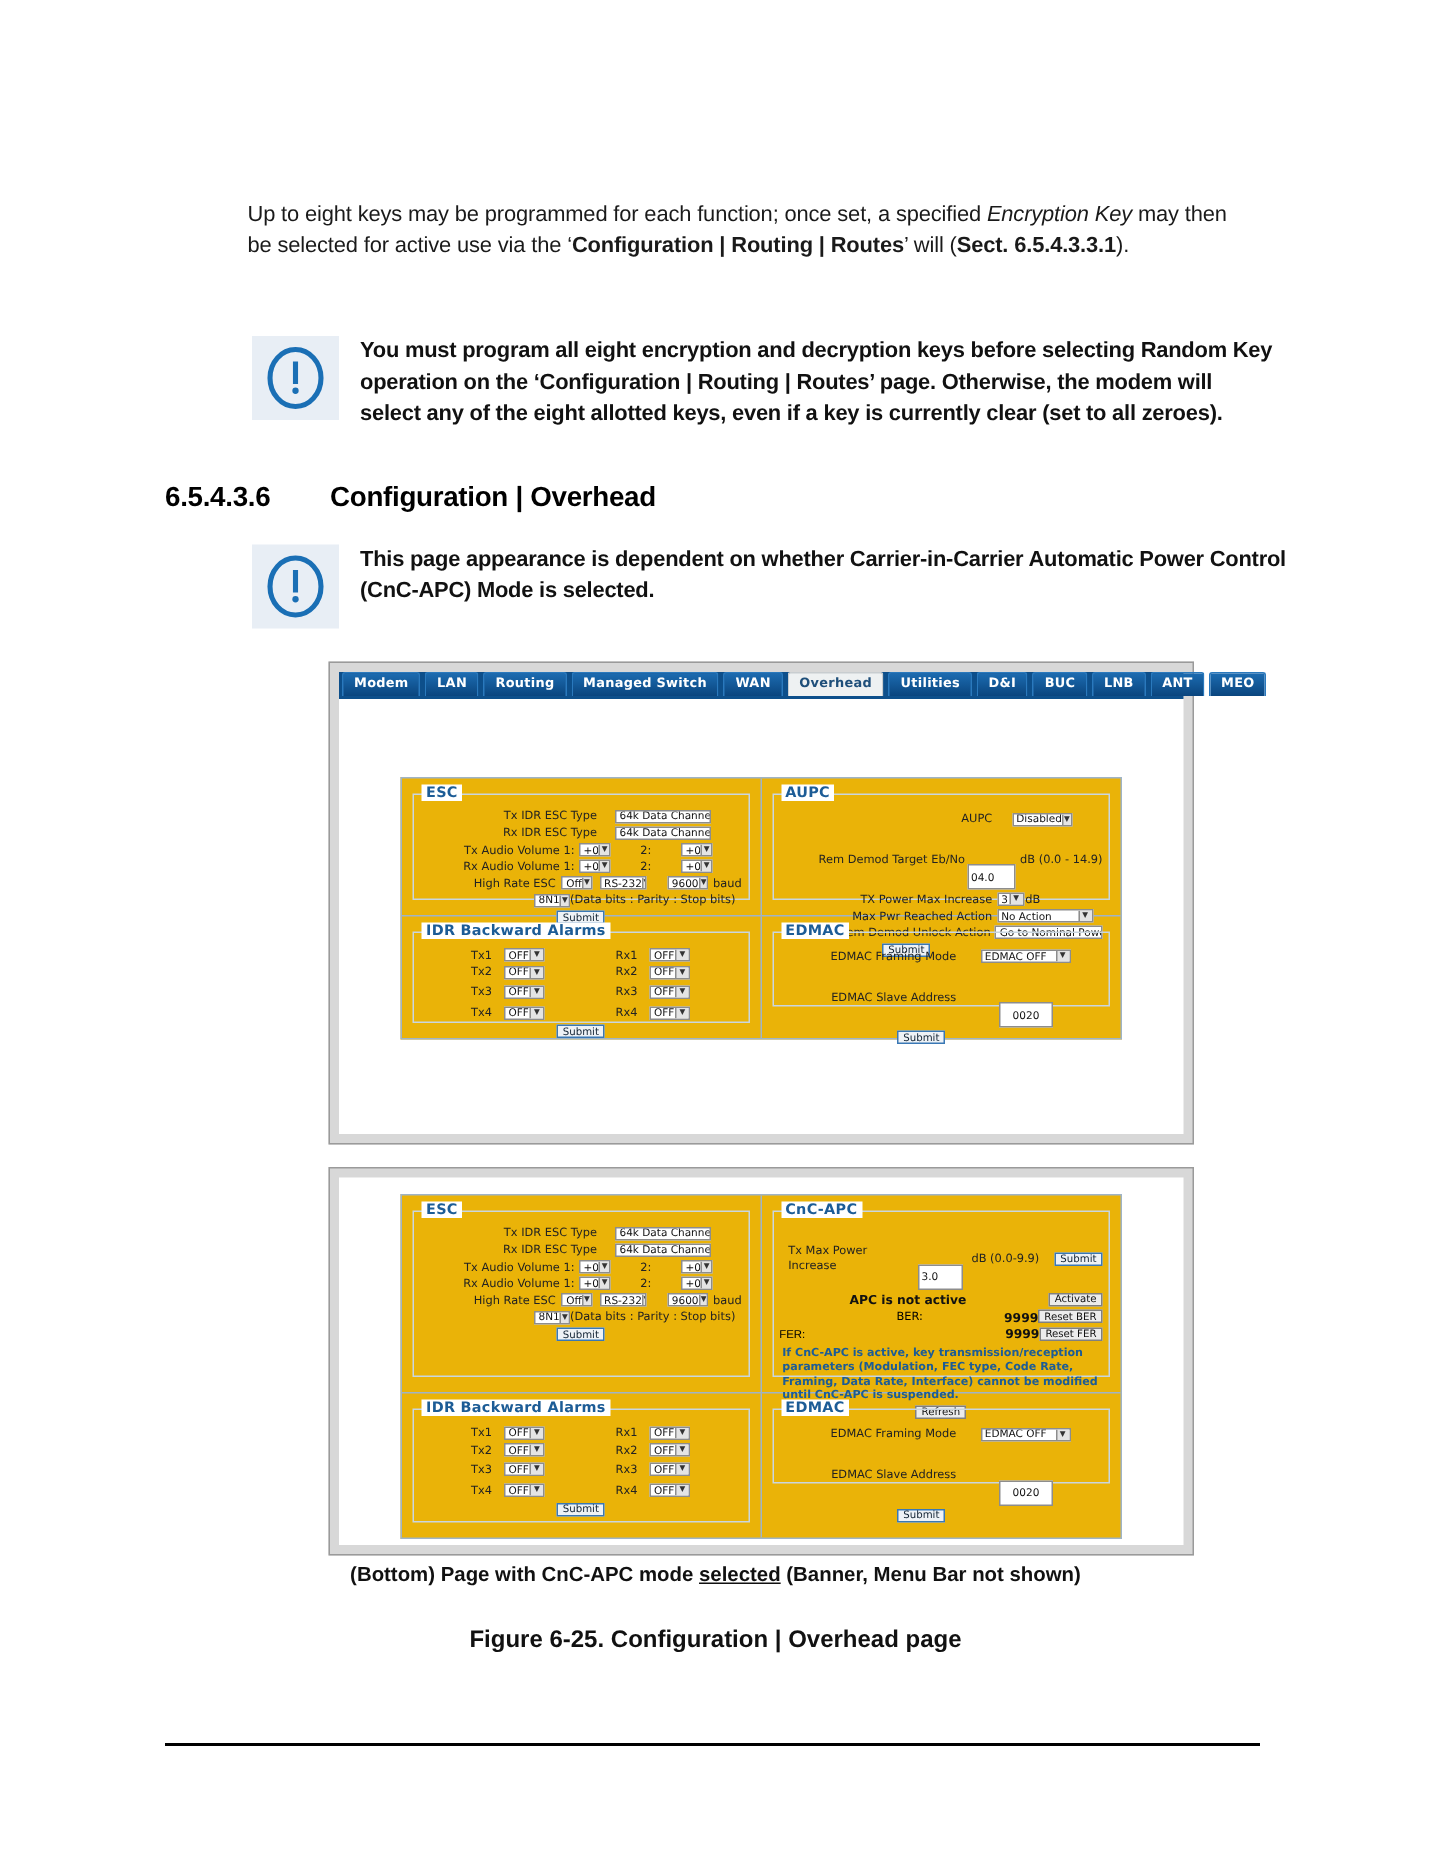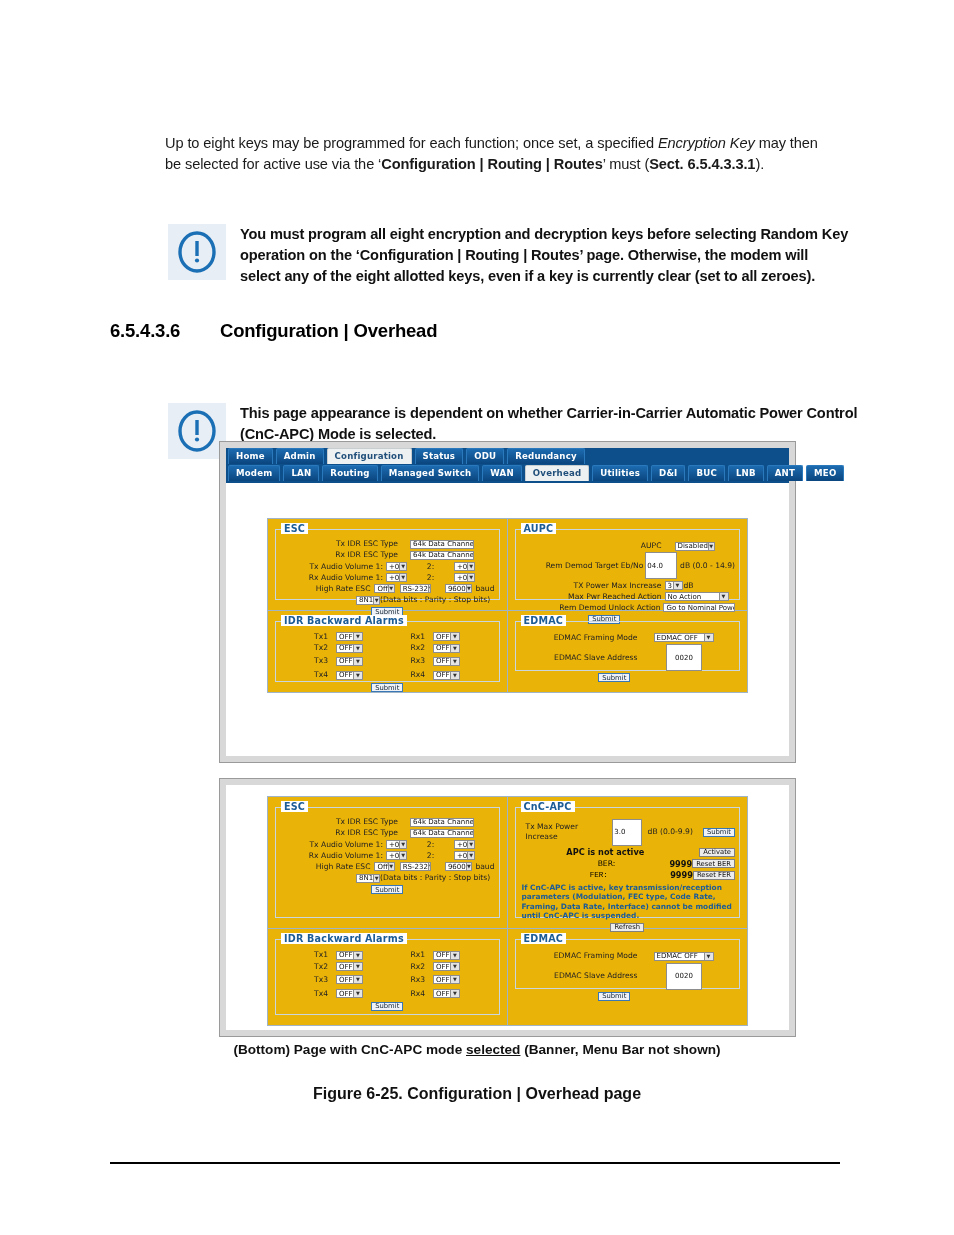--- a/index.html
+++ b/index.html
@@ -24,21 +24,21 @@
     width:58px;height:56px;flex:0 0 58px;background:#e8eef5;
     display:flex;align-items:center;justify-content:center;
   }
   .note-ico svg{display:block;}
   .note-txt{
     margin-left:14px;font-weight:bold;font-size:14.6px;line-height:21px;
     color:#111;letter-spacing:-0.15px;
   }
   #note1{left:168px;top:224px;width:690px;}
   #note1 .note-txt{width:612px;}
-  #note2{left:168px;top:363px;width:690px;margin-top:40px;}
+  #note2{left:168px;top:363px;width:690px;}
   #note2 .note-txt{width:630px;}
 
   .head{
     position:absolute;left:110px;top:320px;width:760px;
     font-size:18.5px;font-weight:bold;color:#000;letter-spacing:-0.2px;
   }
   .head .num{display:inline-block;width:110px;}
 
   
   .figframe{
@@ -110,23 +110,23 @@
     border:1px solid #8d8d8d;background:#fff;display:inline-flex;
     align-items:center;font-size:7px;height:9px;box-sizing:border-box;
     color:#111;padding-left:2px;white-space:nowrap;overflow:hidden;
   }
   .sel .arrow{
     margin-left:auto;width:8px;height:100%;border-left:1px solid #8d8d8d;
     background:#e4e4e4;display:flex;align-items:center;justify-content:center;
     font-size:5px;color:#333;line-height:1;
   }
   .txtin{
-    border:1px solid #8d8d8d;background:#fff;height:27px;box-sizing:border-box;
+    border:1px solid #8d8d8d;background:#fff;height:17px;box-sizing:border-box;
     font-size:7px;color:#111;padding-left:1px;display:flex;align-items:center;
-    overflow:hidden;white-space:nowrap;
+    overflow:hidden;white-space:nowrap;margin-top:24px;
   }
   .btn{
     border:1px solid #3a78b5;background:#eef2f6;color:#123;
     font-size:6.8px;padding:0 3px;height:9px;line-height:8px;
     display:inline-flex;align-items:center;justify-content:center;
     font-family:"DejaVu Sans", sans-serif;box-sizing:border-box;
   }
   .btn.gray{border:1px solid #808080;background:#ececec;color:#111;}
   .center{display:flex;justify-content:center;}
 
@@ -152,21 +152,21 @@
   .cap u{text-decoration:underline;}
 
   .rule{position:absolute;left:110px;top:1162px;width:730px;height:2px;background:#000;}
 </style>
 </head>
 <body>
 
 <div class="page">
 
   <div class="para">
-    <span>Up to eight keys may be programmed for each function; once set, a specified </span><i>Encryption Key</i><span> may then be selected for active use via the ‘</span><b>Configuration | Routing | Routes</b><span>’ must (</span><b>Sect. 6.5.4.3.3.1</b><span>).</span>
+    <span>Up to eight keys may be programmed for each function; once set, a specified </span><i>Encryption Key</i><span> may then be selected for active use via the ‘</span><b>Configuration | Routing | Routes</b><span>’ will (</span><b>Sect. 6.5.4.3.3.1</b><span>).</span>
   </div>
 
   <div class="note" id="note1">
     <div class="note-ico">
       <svg width="44" height="44" viewBox="0 0 44 44">
         <ellipse cx="22" cy="22" rx="17" ry="19" fill="none" stroke="#1a6fb5" stroke-width="3.4"></ellipse>
         <rect x="20.3" y="11" width="3.4" height="15" fill="#1a6fb5"></rect>
         <circle cx="22" cy="30.5" r="2.1" fill="#1a6fb5"></circle>
       </svg>
     </div>
@@ -185,29 +185,20 @@
         <circle cx="22" cy="30.5" r="2.1" fill="#1a6fb5"></circle>
       </svg>
     </div>
     <div class="note-txt">This page appearance is dependent on whether Carrier-in-Carrier Automatic Power Control (CnC-APC) Mode is selected.</div>
   </div>
 
   <div class="figframe" id="fig-top">
     <div class="figinner">
 
 
-      <div class="menurow r1">
-        <div class="tab">Home</div>
-        <div class="tab">Admin</div>
-        <div class="tab active">Configuration</div>
-        <div class="tab">Status</div>
-        <div class="tab">ODU</div>
-        <div class="tab">Redundancy</div>
-        <div class="menufill"></div>
-      </div>
 
       <div class="menurow r2">
         <div class="tab">Modem</div>
         <div class="tab">LAN</div>
         <div class="tab">Routing</div>
         <div class="tab">Managed Switch</div>
         <div class="tab">WAN</div>
         <div class="tab active">Overhead</div>
         <div class="tab">Utilities</div>
         <div class="tab">D&amp;I</div>
@@ -502,21 +493,21 @@
             <div class="cnc-line">
               <span class="cnc-strong" style="flex:1;text-align:center;padding-right:8px">APC is not active</span>
               <span class="btn gray">Activate</span>
             </div>
             <div class="cnc-line">
               <span style="flex:1;text-align:center;padding-right:4px;font-size:7.6px;font-family:'DejaVu Sans',sans-serif">BER:</span>
               <span class="cnc-strong" style="margin-left:-28px;margin-right:auto">9999</span>
               <span class="btn gray">Reset BER</span>
             </div>
             <div class="cnc-line">
-              <span style="flex:1;text-align:center;padding-right:20px;font-size:7.6px;font-family:Liberation Mono, monospace">FER:</span>
+              <span style="flex:1;padding-right:20px;font-size:7.6px;font-family:Liberation Sans, sans-serif">FER:</span>
               <span class="cnc-strong" style="margin-left:-28px;margin-right:auto">9999</span>
               <span class="btn gray">Reset FER</span>
             </div>
             <div class="cnc-warn">If CnC-APC is active, key transmission/reception parameters (Modulation, FEC type, Code Rate, Framing, Data Rate, Interface) cannot be modified until CnC-APC is suspended.</div>
             <div class="center" style="margin-top:2px">
               <span class="btn gray">Refresh</span>
             </div>
           </div>
         </div>
 

